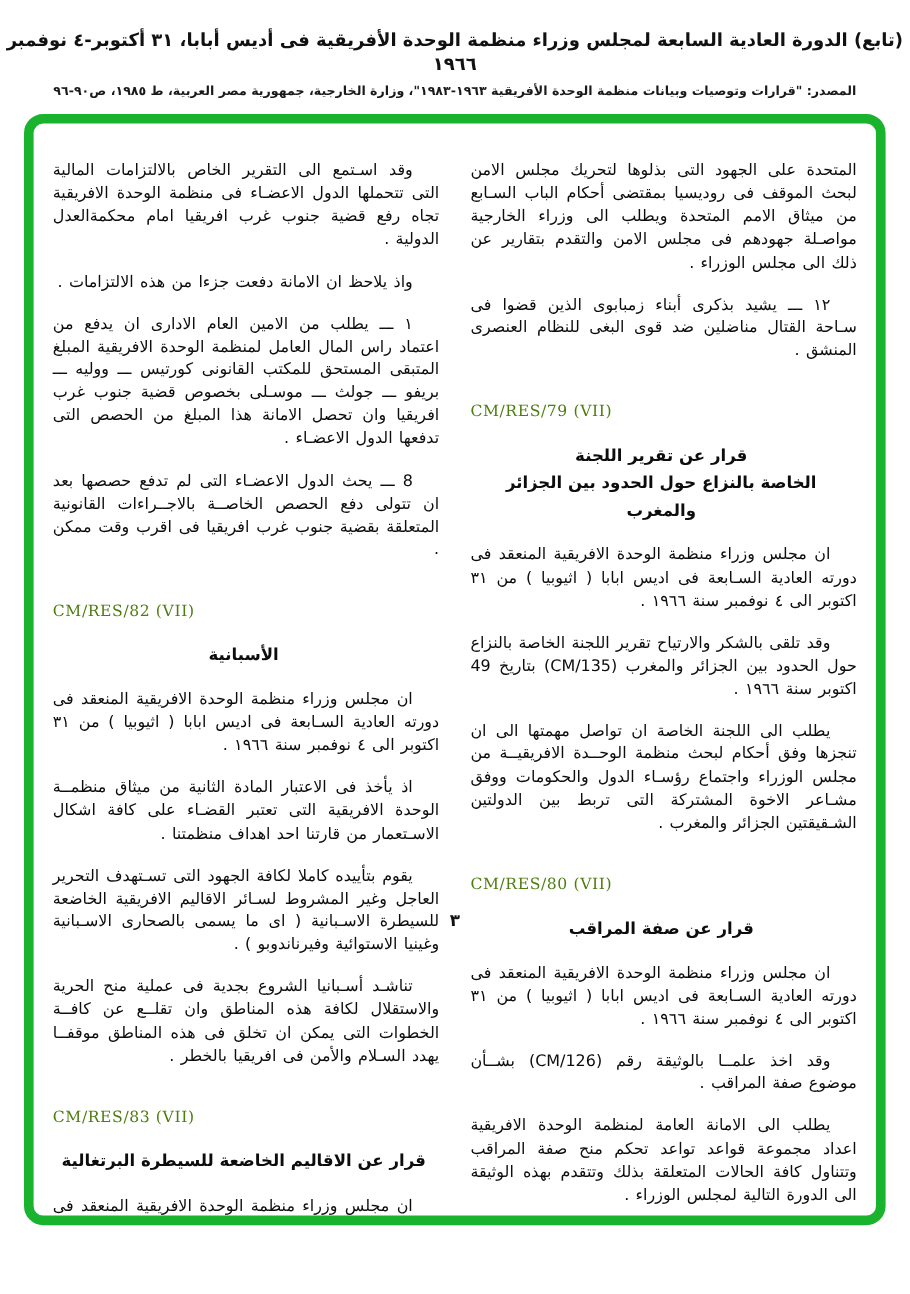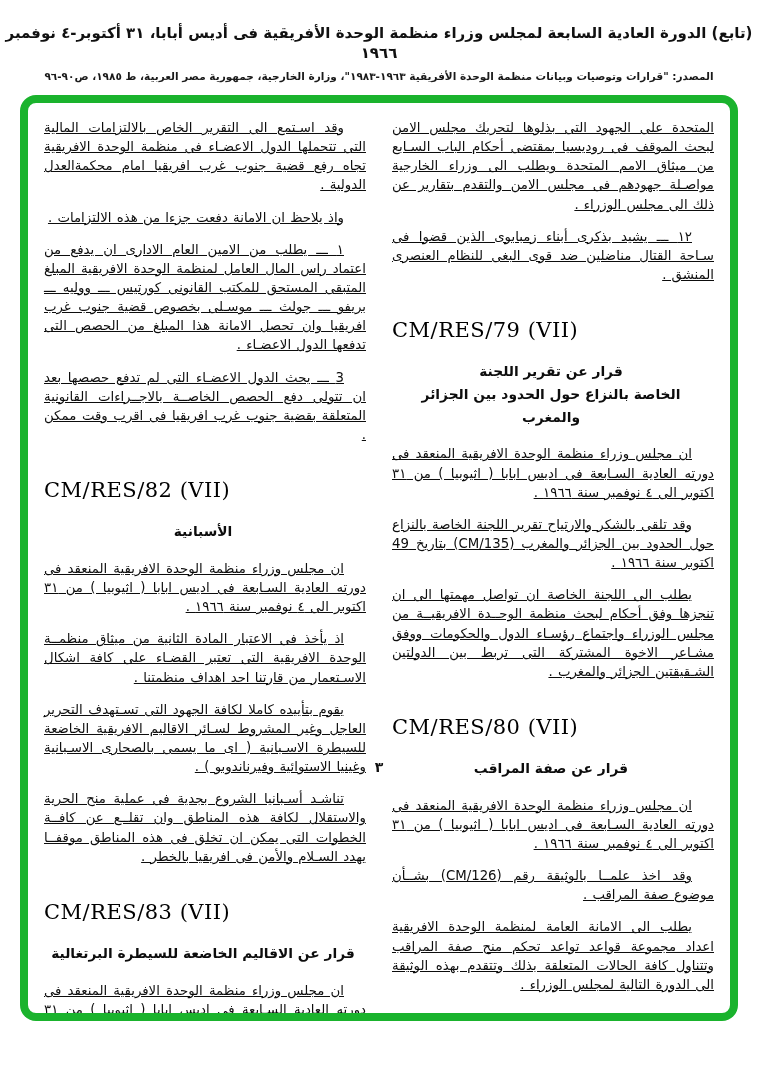--- a/index.html
+++ b/index.html
@@ -51,36 +51,35 @@
     direction: rtl;
     gap: 26px;
     height: 100%;
   }
   .col {
     flex: 1 1 0;
     direction: rtl;
     color: #0d0d0d;
   }
   .para {
-    margin: 1px 0 13px 0;
+    margin: 16px 0 13px 0;
     font-size: 13.3px;
     line-height: 1.44;
     text-align: justify;
     text-indent: 22px;
     word-spacing: 1px;
-    text-decoration: underline;
   }
   .para.no-indent { text-indent: 0; }
   .res-label {
     direction: ltr;
     text-align: left;
     font-family: "DejaVu Serif", serif;
-    font-size: 21px;
+    font-size: 13px;
     letter-spacing: 0.5px;
-    color: #000000;
+    color: #4d7c0f;
     margin: 34px 0 18px 0;
   }
   .res-title {
     font-weight: bold;
     text-align: center;
     font-size: 13.8px;
     line-height: 1.65;
     margin: 0 4px 16px 0;
   }
   .page-footer {
@@ -125,21 +124,21 @@
           </div>
           <p class="para">ان مجلس وزراء منظمة الوحدة الافريقية المنعقد فى دورته العادية السـابعة فى اديس ابابا ( اثيوبيا ) من ٣١ اكتوبر الى ٤ نوفمبر سنة ١٩٦٦ .</p>
           <p class="para">وقد اخذ علمــا بالوثيقة رقم (CM/126) بشــأن موضوع صفة المراقب .</p>
           <p class="para">يطلب الى الامانة العامة لمنظمة الوحدة الافريقية اعداد مجموعة قواعد تواعد تحكم منح صفة المراقب وتتناول كافة الحالات المتعلقة بذلك وتتقدم بهذه الوثيقة الى الدورة التالية لمجلس الوزراء .</p>
           <div class="res-label">CM/RES/81 (VII)</div>
         </div>
       <div class="col">
           <p class="para">وقد اسـتمع الى التقرير الخاص بالالتزامات المالية التى تتحملها الدول الاعضـاء فى منظمة الوحدة الافريقية تجاه رفع قضية جنوب غرب افريقيا امام محكمةالعدل الدولية .</p>
           <p class="para">واذ يلاحظ ان الامانة دفعت جزءا من هذه الالتزامات .</p>
           <p class="para">١ ـــ يطلب من الامين العام الادارى ان يدفع من اعتماد راس المال العامل لمنظمة الوحدة الافريقية المبلغ المتبقى المستحق للمكتب القانونى كورتيس ـــ ووليه ـــ بريفو ـــ جولث ـــ موسـلى بخصوص قضية جنوب غرب افريقيا وان تحصل الامانة هذا المبلغ من الحصص التى تدفعها الدول الاعضـاء .</p>
-          <p class="para">3 ـــ يحث الدول الاعضـاء التى لم تدفع حصصها بعد ان تتولى دفع الحصص الخاصــة بالاجــراءات القانونية المتعلقة بقضية جنوب غرب افريقيا فى اقرب وقت ممكن .</p>
+          <p class="para">8 ـــ يحث الدول الاعضـاء التى لم تدفع حصصها بعد ان تتولى دفع الحصص الخاصــة بالاجــراءات القانونية المتعلقة بقضية جنوب غرب افريقيا فى اقرب وقت ممكن .</p>
           <div class="res-label">CM/RES/82 (VII)</div>
           <div class="res-title">
             <div>الأسبانية</div>
           </div>
           <p class="para">ان مجلس وزراء منظمة الوحدة الافريقية المنعقد فى دورته العادية السـابعة فى اديس ابابا ( اثيوبيا ) من ٣١ اكتوبر الى ٤ نوفمبر سنة ١٩٦٦ .</p>
           <p class="para">اذ يأخذ فى الاعتبار المادة الثانية من ميثاق منظمــة الوحدة الافريقية التى تعتبر القضـاء على كافة اشكال الاسـتعمار من قارتنا احد اهداف منظمتنا .</p>
           <p class="para">يقوم بتأييده كاملا لكافة الجهود التى تسـتهدف التحرير العاجل وغير المشروط لسـائر الاقاليم الافريقية الخاضعة للسيطرة الاسـبانية ( اى ما يسمى بالصحارى الاسـبانية وغينيا الاستوائية وفيرناندوبو ) .</p>
           <p class="para">تناشـد أسـبانيا الشروع بجدية فى عملية منح الحرية والاستقلال لكافة هذه المناطق وان تقلــع عن كافــة الخطوات التى يمكن ان تخلق فى هذه المناطق موقفــا يهدد السـلام والأمن فى افريقيا بالخطر .</p>
           <div class="res-label">CM/RES/83 (VII)</div>
           <div class="res-title">

